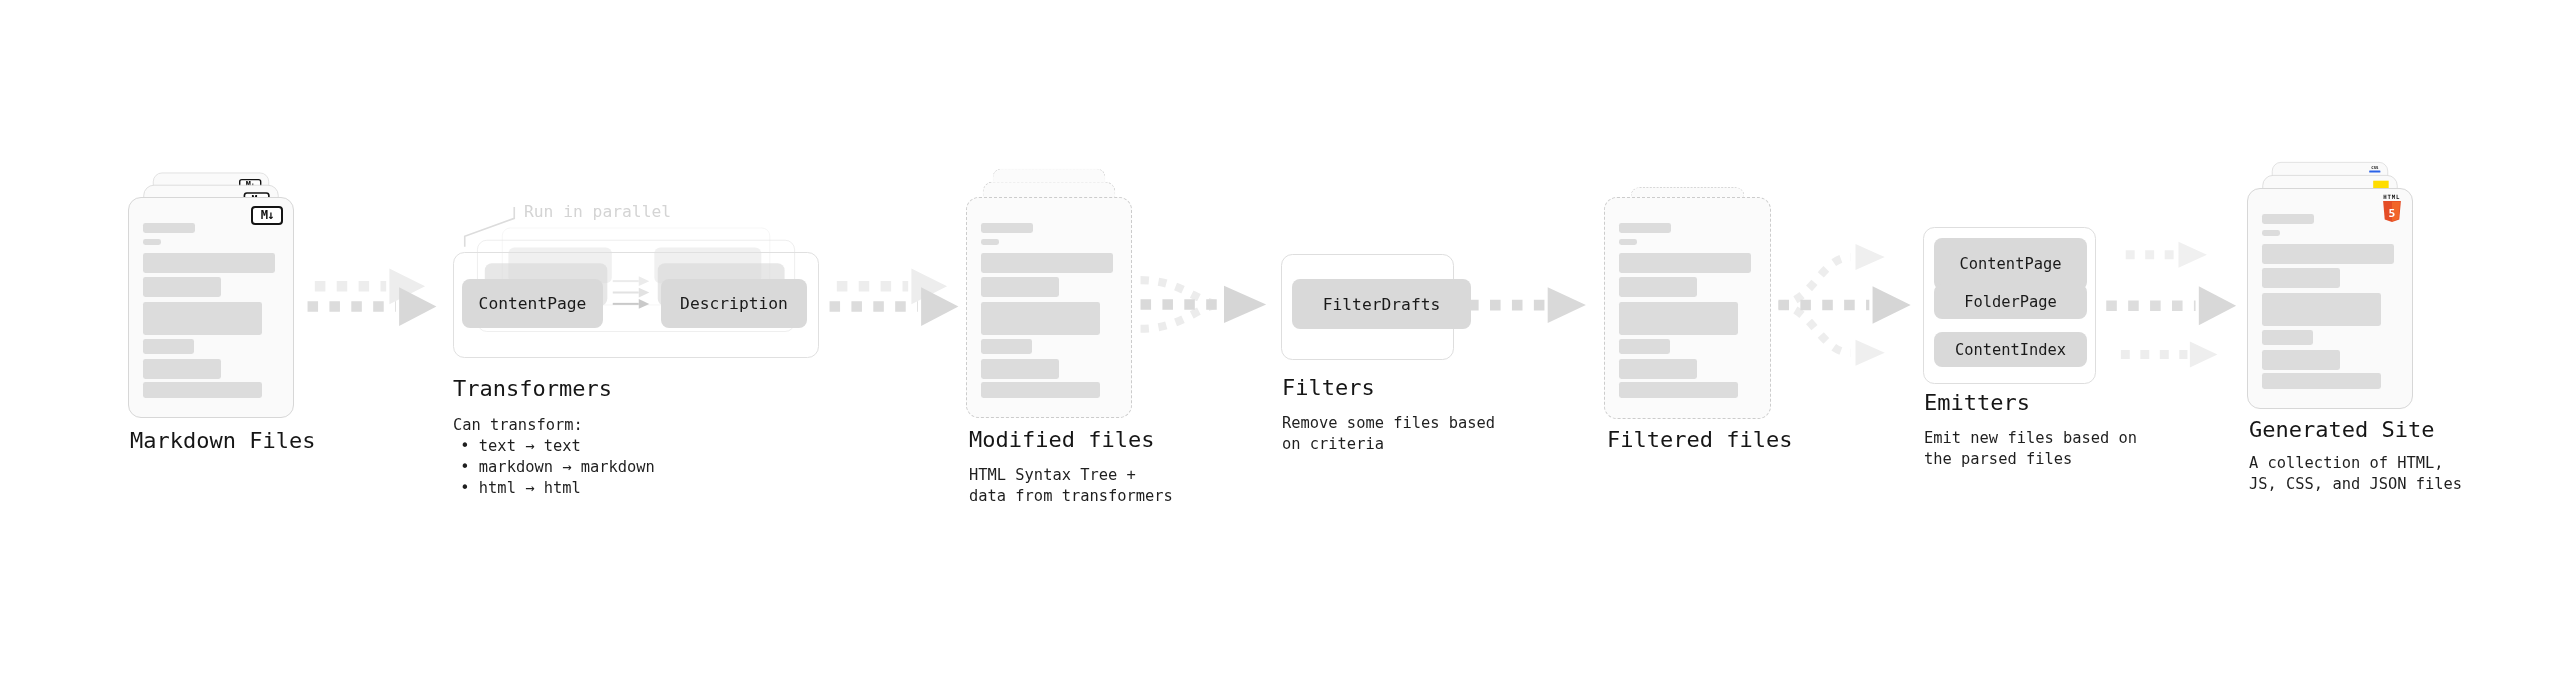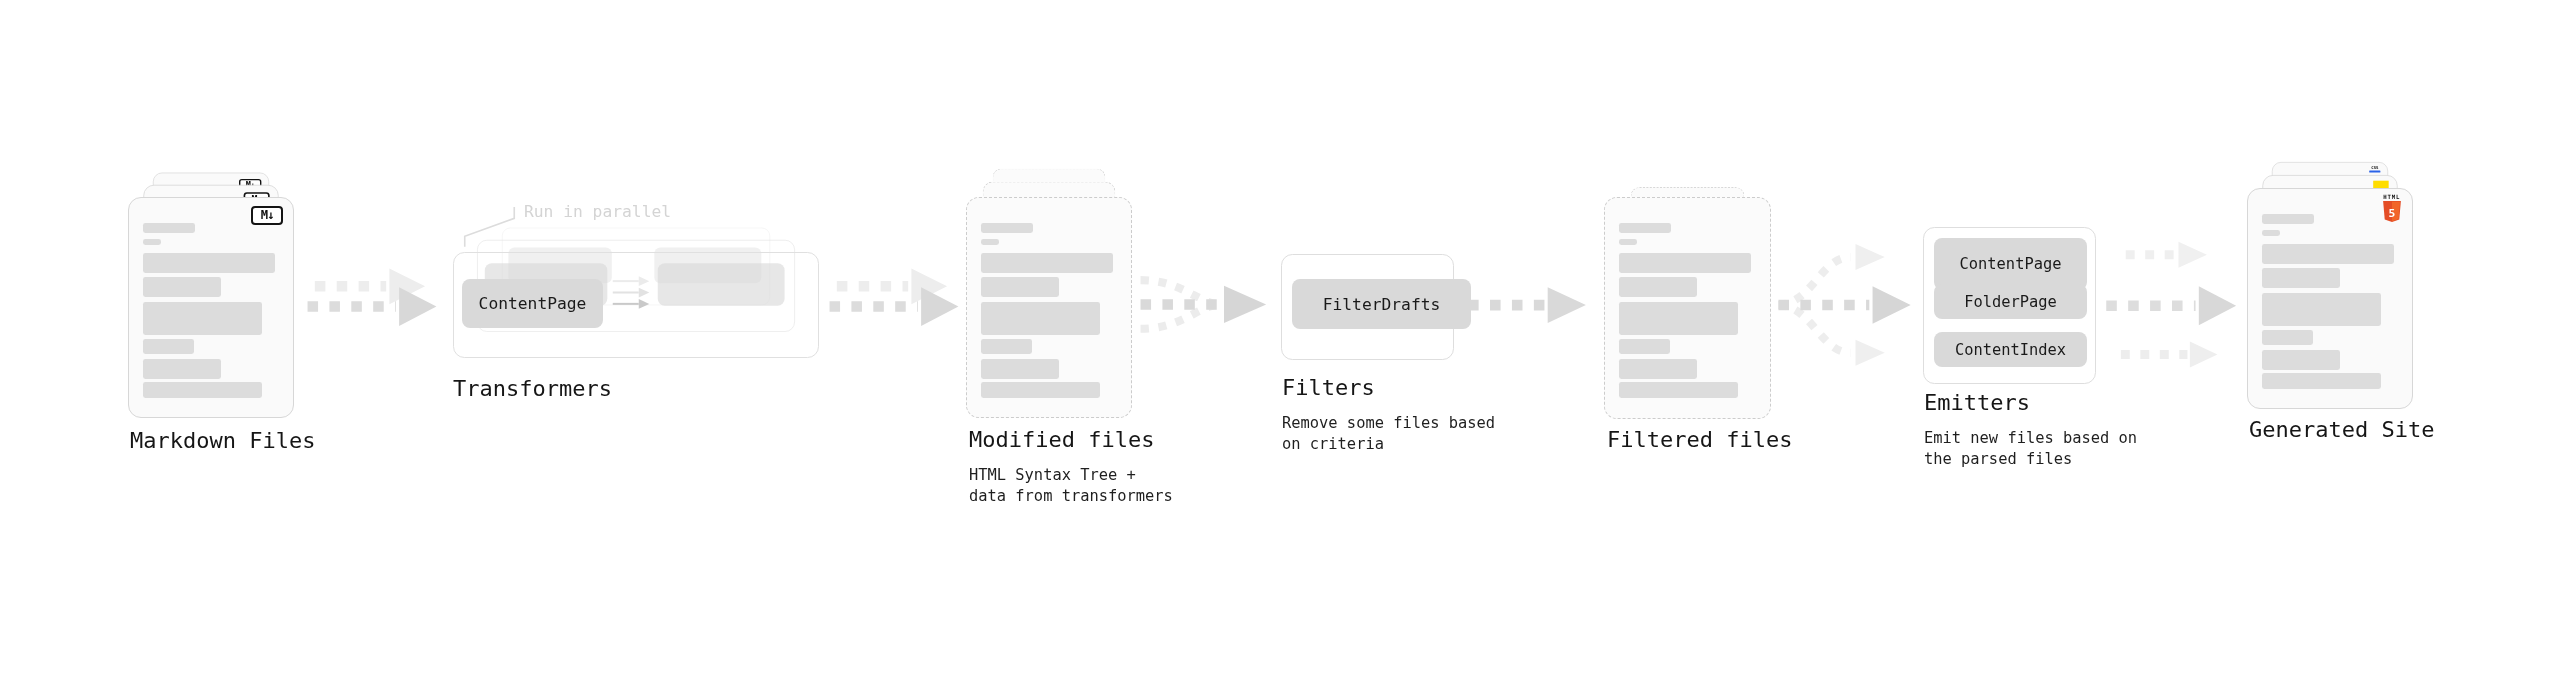--- a/index.html
+++ b/index.html
@@ -118,20 +118,21 @@
     <div class="t-node b"></div>
   </div>
   <div class="t-layer l2">
     <div class="t-box"></div>
     <div class="t-node a"></div>
     <div class="t-node b"></div>
   </div>
   <div class="t-layer">
     <div class="t-box"></div>
     <div class="t-node a">ContentPage</div>
+    <div class="t-node b">Description</div>
   </div>
 
   <svg style="left:611px;top:273px" width="49" height="39" viewBox="0 0 60 48">
     <g stroke="#ebebeb" fill="#ebebeb">
         <line x1="2" y1="10" x2="34" y2="10" stroke-width="2.5"></line>
         <polygon points="34,4 47,10 34,16" stroke="none"></polygon>
       </g>
     <g stroke="#e2e2e2" fill="#e2e2e2">
         <line x1="2" y1="24" x2="34" y2="24" stroke-width="2.5"></line>
         <polygon points="34,18 47,24 34,30" stroke="none"></polygon>
@@ -141,20 +142,26 @@
         <polygon points="34,32 47,38 34,44" stroke="none"></polygon>
       </g>
   </svg>
 
   <svg style="left:455px;top:202px" width="69" height="49" viewBox="0 0 85 60">
     <polyline points="12,55 12,42 73,20 73,6" fill="none" stroke="#dcdcdc" stroke-width="2"></polyline>
   </svg>
   <div class="parallel-note">Run in parallel</div>
 
   <div class="stage-title" style="left:453px;top:376px">Transformers</div>
+  <div class="stage-desc t-desc" style="left:453px;top:415px">
+    <div>Can transform:</div>
+    <div>• text → text</div>
+    <div>• markdown → markdown</div>
+    <div>• html → html</div>
+  </div>
 
   <svg style="left:827px;top:262px" width="138" height="77" viewBox="0 0 170 95">
     <g stroke="#ededed" fill="#ededed">
       <line x1="12" y1="30" x2="100" y2="30" stroke-width="13" stroke-dasharray="13 14"></line>
       <polygon points="104,8 104,52 148,30" stroke="none"></polygon>
     </g>
     <g stroke="#dcdcdc" fill="#d8d8d8">
       <line x1="3" y1="55" x2="112" y2="55" stroke-width="13" stroke-dasharray="13 14"></line>
       <polygon points="116,31 116,79 162,55" stroke="none"></polygon>
     </g>
@@ -260,15 +267,19 @@
     <div class="ph p1"></div>
     <div class="ph p2"></div>
     <div class="ph p3"></div>
     <div class="ph p4"></div>
     <div class="ph p5"></div>
     <div class="ph p6"></div>
     <div class="ph p7"></div>
     <div class="ph p8"></div>
   </div>
   <div class="stage-title" style="left:2249px;top:417px">Generated Site</div>
+  <div class="stage-desc" style="left:2249px;top:453px">
+    <div>A collection of HTML,</div>
+    <div>JS, CSS, and JSON files</div>
+  </div>
 
 </div>
 
 
 </body></html>

